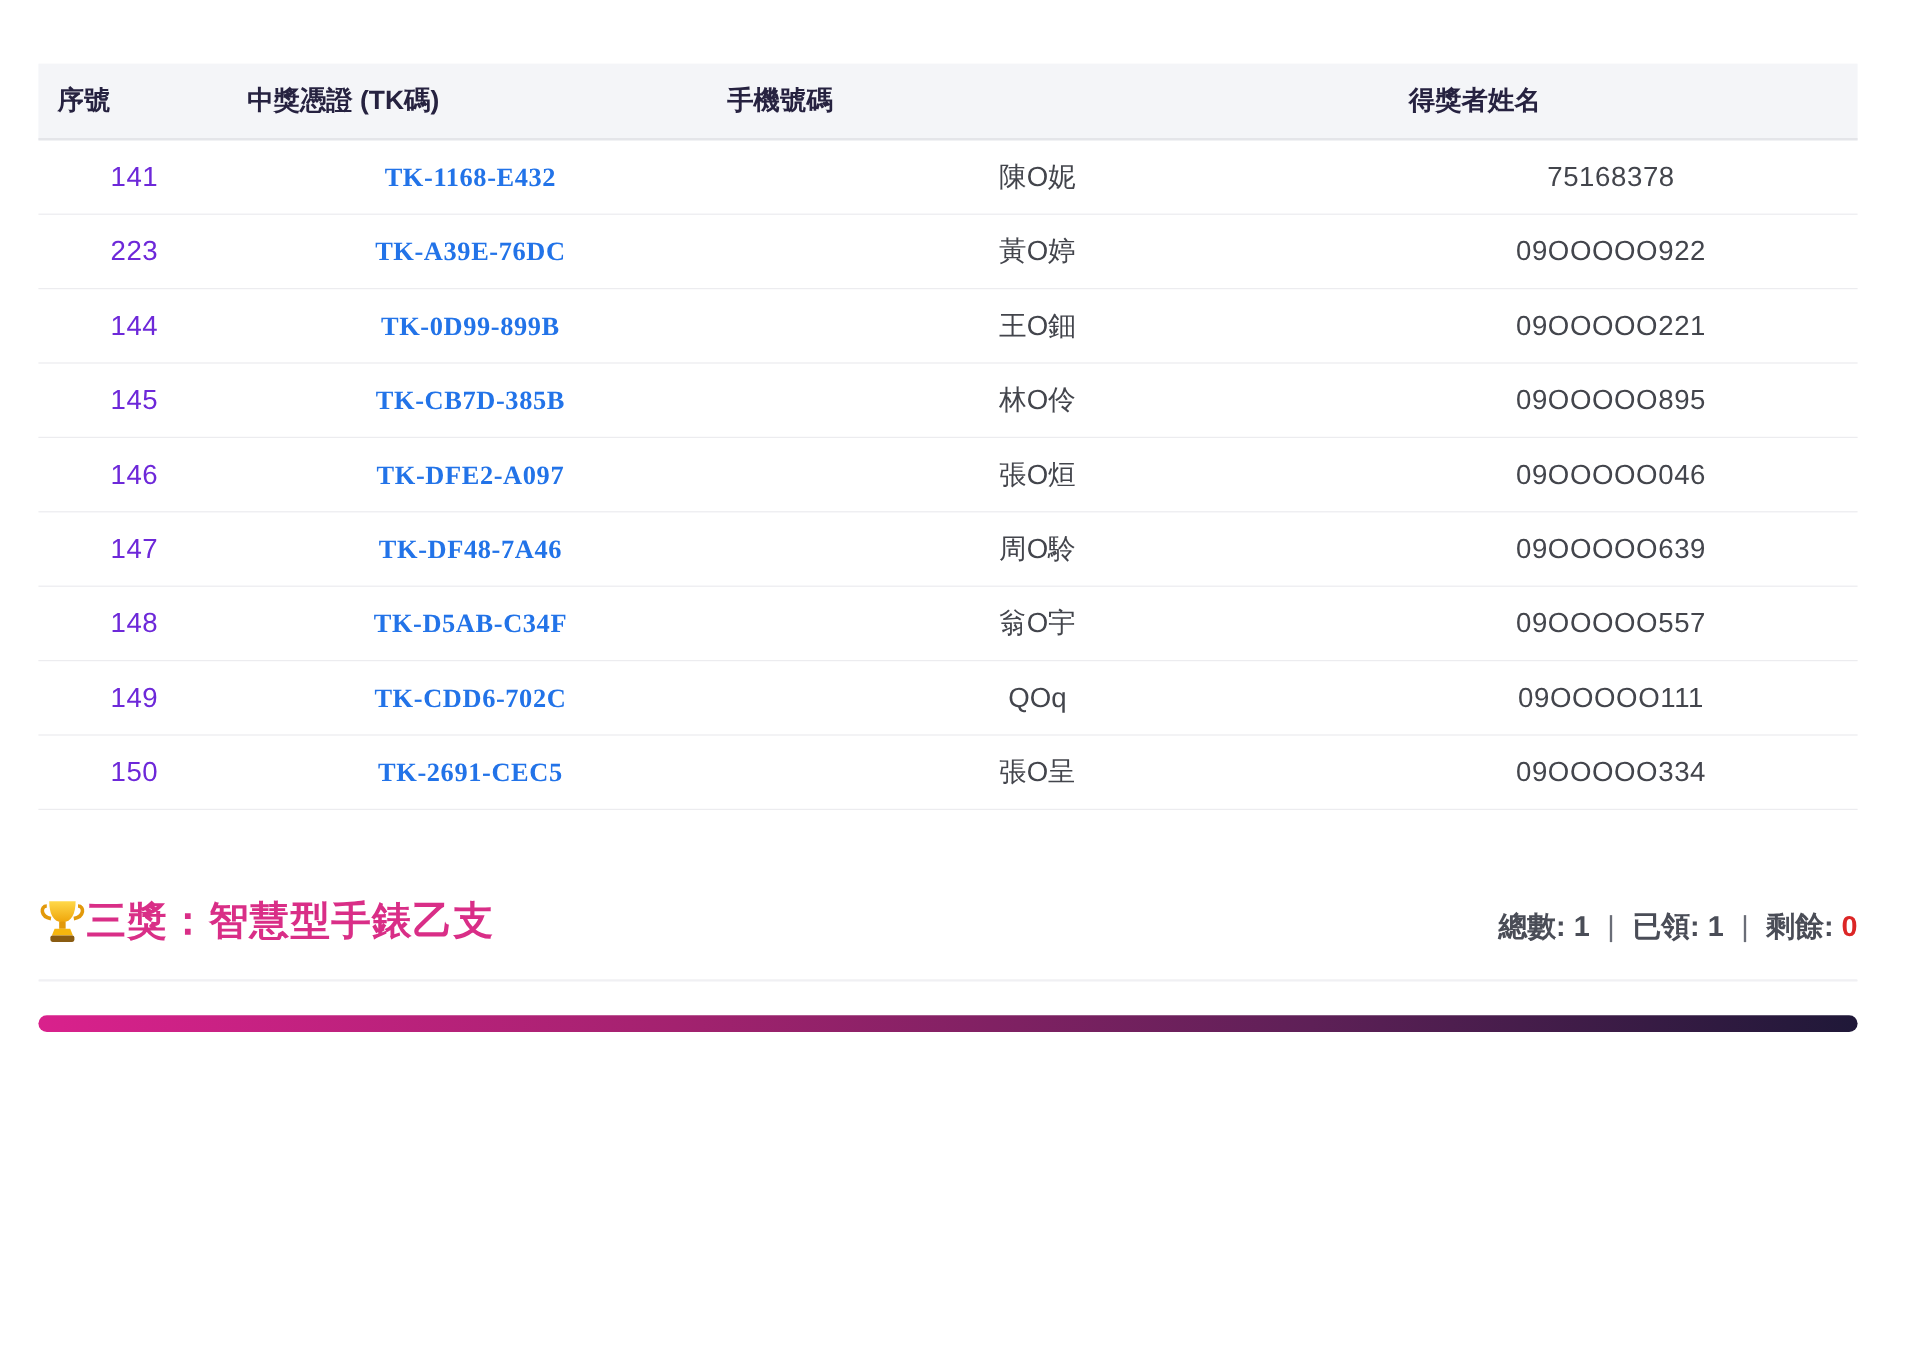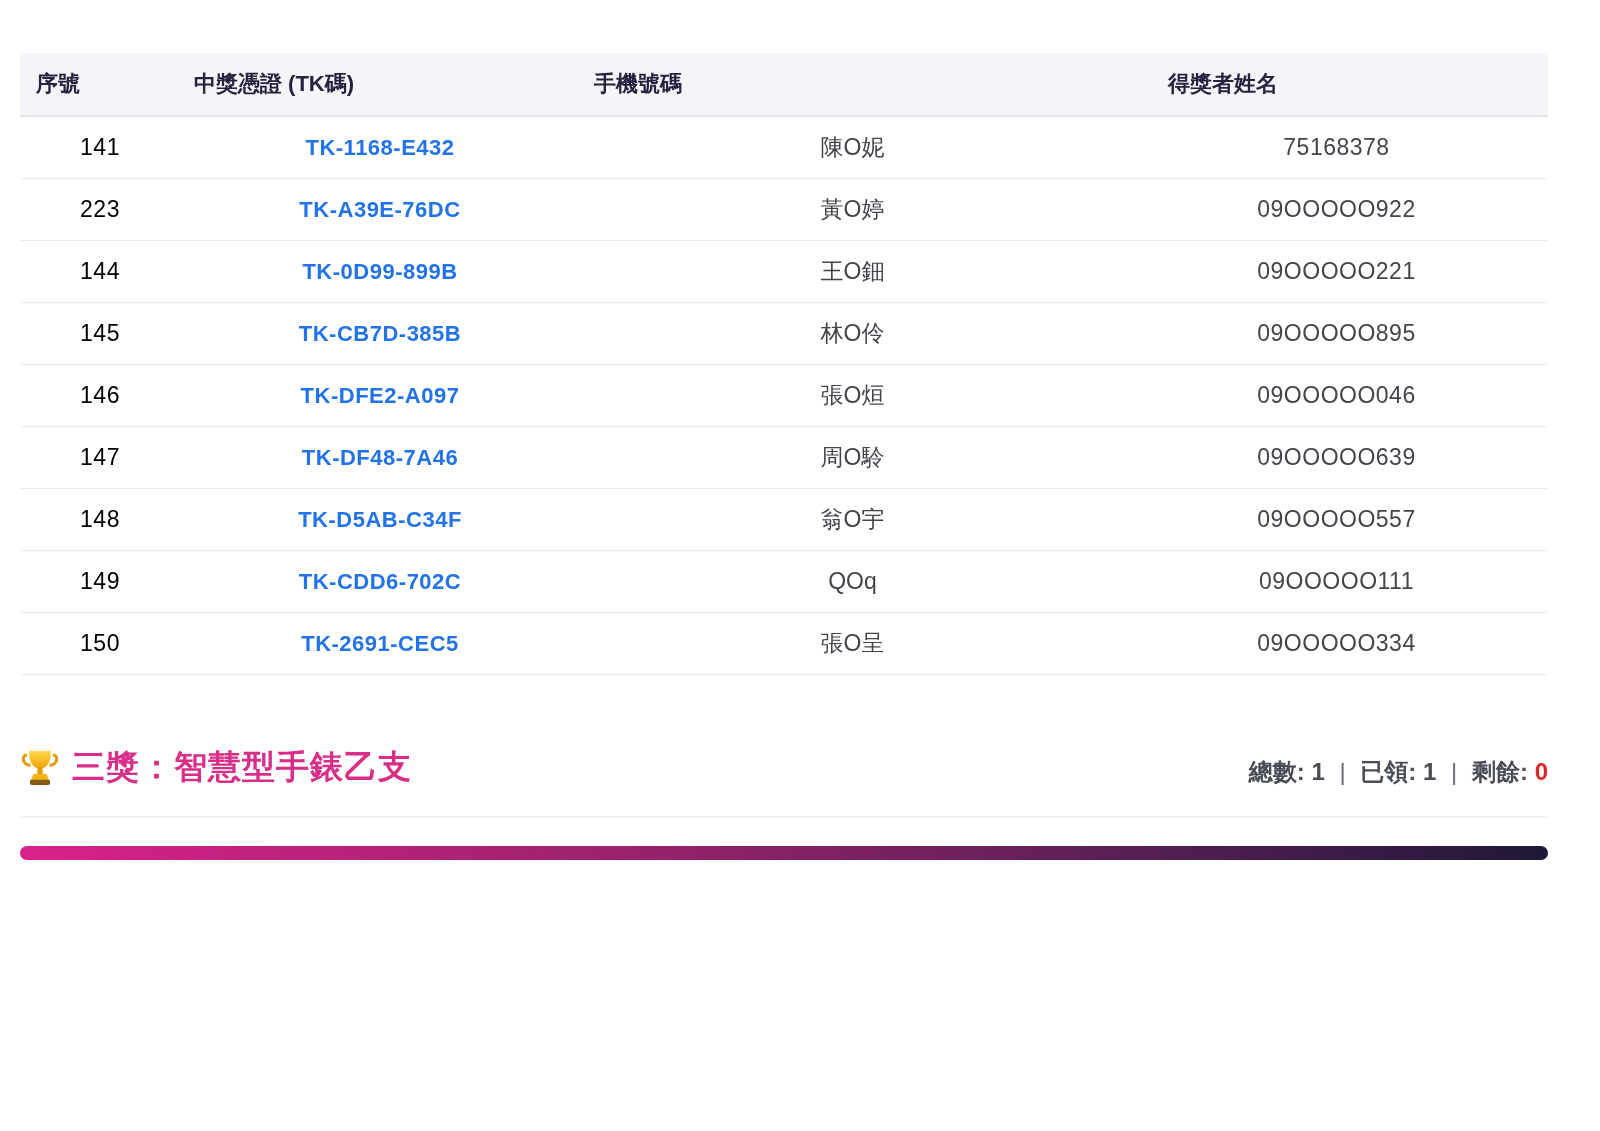--- a/index.html
+++ b/index.html
@@ -2,21 +2,21 @@
 <html><head>
 <meta charset="utf-8">
 <style>
   * { margin: 0; padding: 0; box-sizing: border-box; }
   html, body {
     width: 1600px; height: 1131px;
     background: #ffffff;
     font-family: "Liberation Sans", "DejaVu Sans", sans-serif;
     overflow: hidden;
   }
-  .page { padding: 53px 52px 0 20px; }
+  .page { padding: 53px 52px 0 32px; }
 
   
   .winner-table { width: 100%; }
   .thead {
     display: grid;
     grid-template-columns: 150px 208px 520px 1fr;
     align-items: center;
     height: 64px;
     background: #f4f5f8;
     border-bottom: 2px solid #e4e5e9;
@@ -30,41 +30,40 @@
   .tbody .tr {
     display: grid;
     grid-template-columns: 160px 400px 545px 1fr;
     align-items: center;
     height: 62px;
     border-bottom: 1px solid #ececef;
     font-size: 23px;
     color: #43454c;
   }
   .tbody .td { text-align: center; }
-  .td-serial { color: #000000; letter-spacing: 0.5px; }
+  .td-serial { color: #6d28d9; letter-spacing: 0.5px; }
   .td-code {
-    font-family: Liberation Sans, sans-serif;
+    font-family: Liberation Serif, serif;
     font-weight: bold;
     font-size: 22px;
     color: #2273e8;
     letter-spacing: 0.5px;
   }
   .td-phone { letter-spacing: 0.5px; }
 
   
   .prize-header {
     margin-top: 70px;
     display: flex;
     justify-content: space-between;
     align-items: flex-end;
   }
   .prize-title {
     display: flex;
     align-items: center;
-    gap: 12px;
     color: #d92e87;
     font-size: 33px;
     font-weight: bold;
     letter-spacing: 1px;
   }
   .trophy { width: 40px; height: 40px; flex: 0 0 auto; }
   .prize-stats {
     font-size: 24px;
     font-weight: bold;
     color: #4a4d57;

